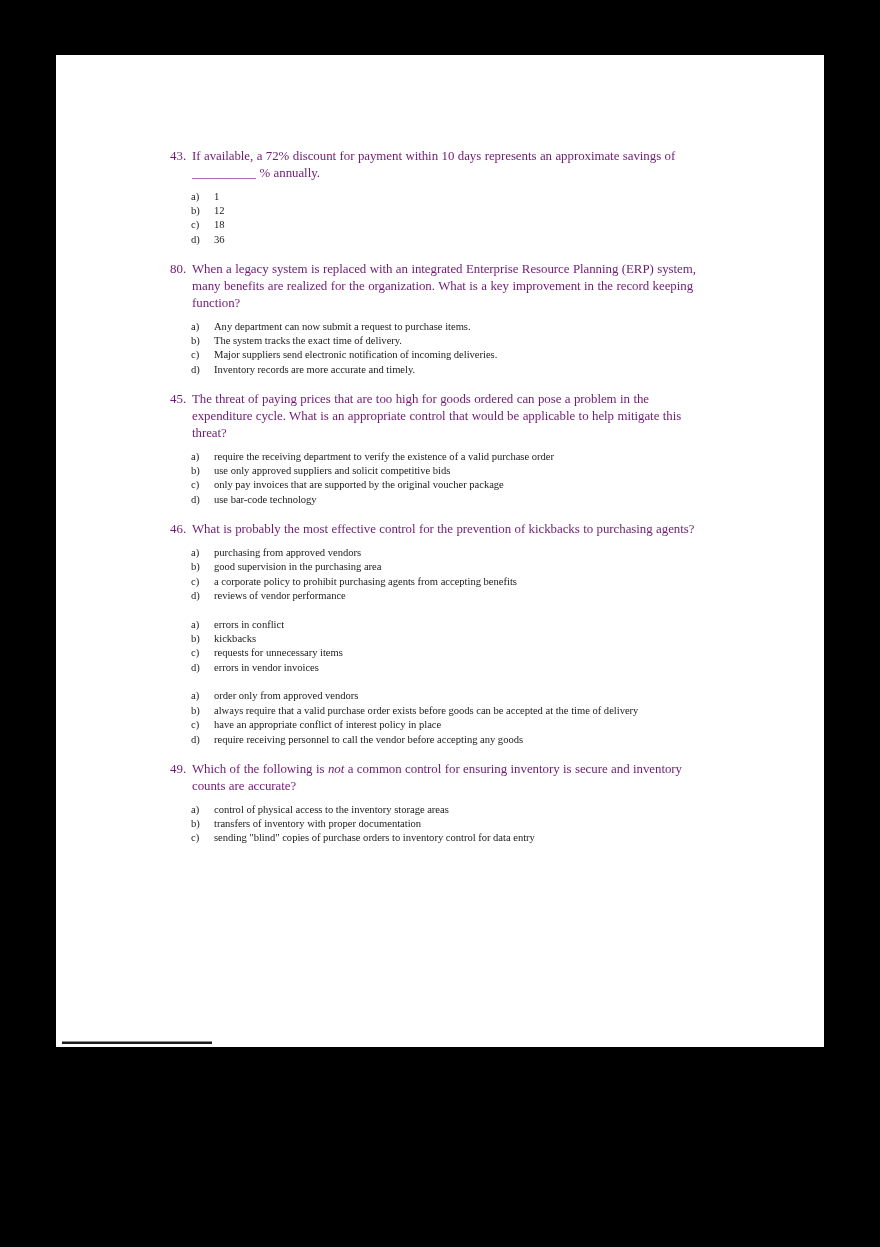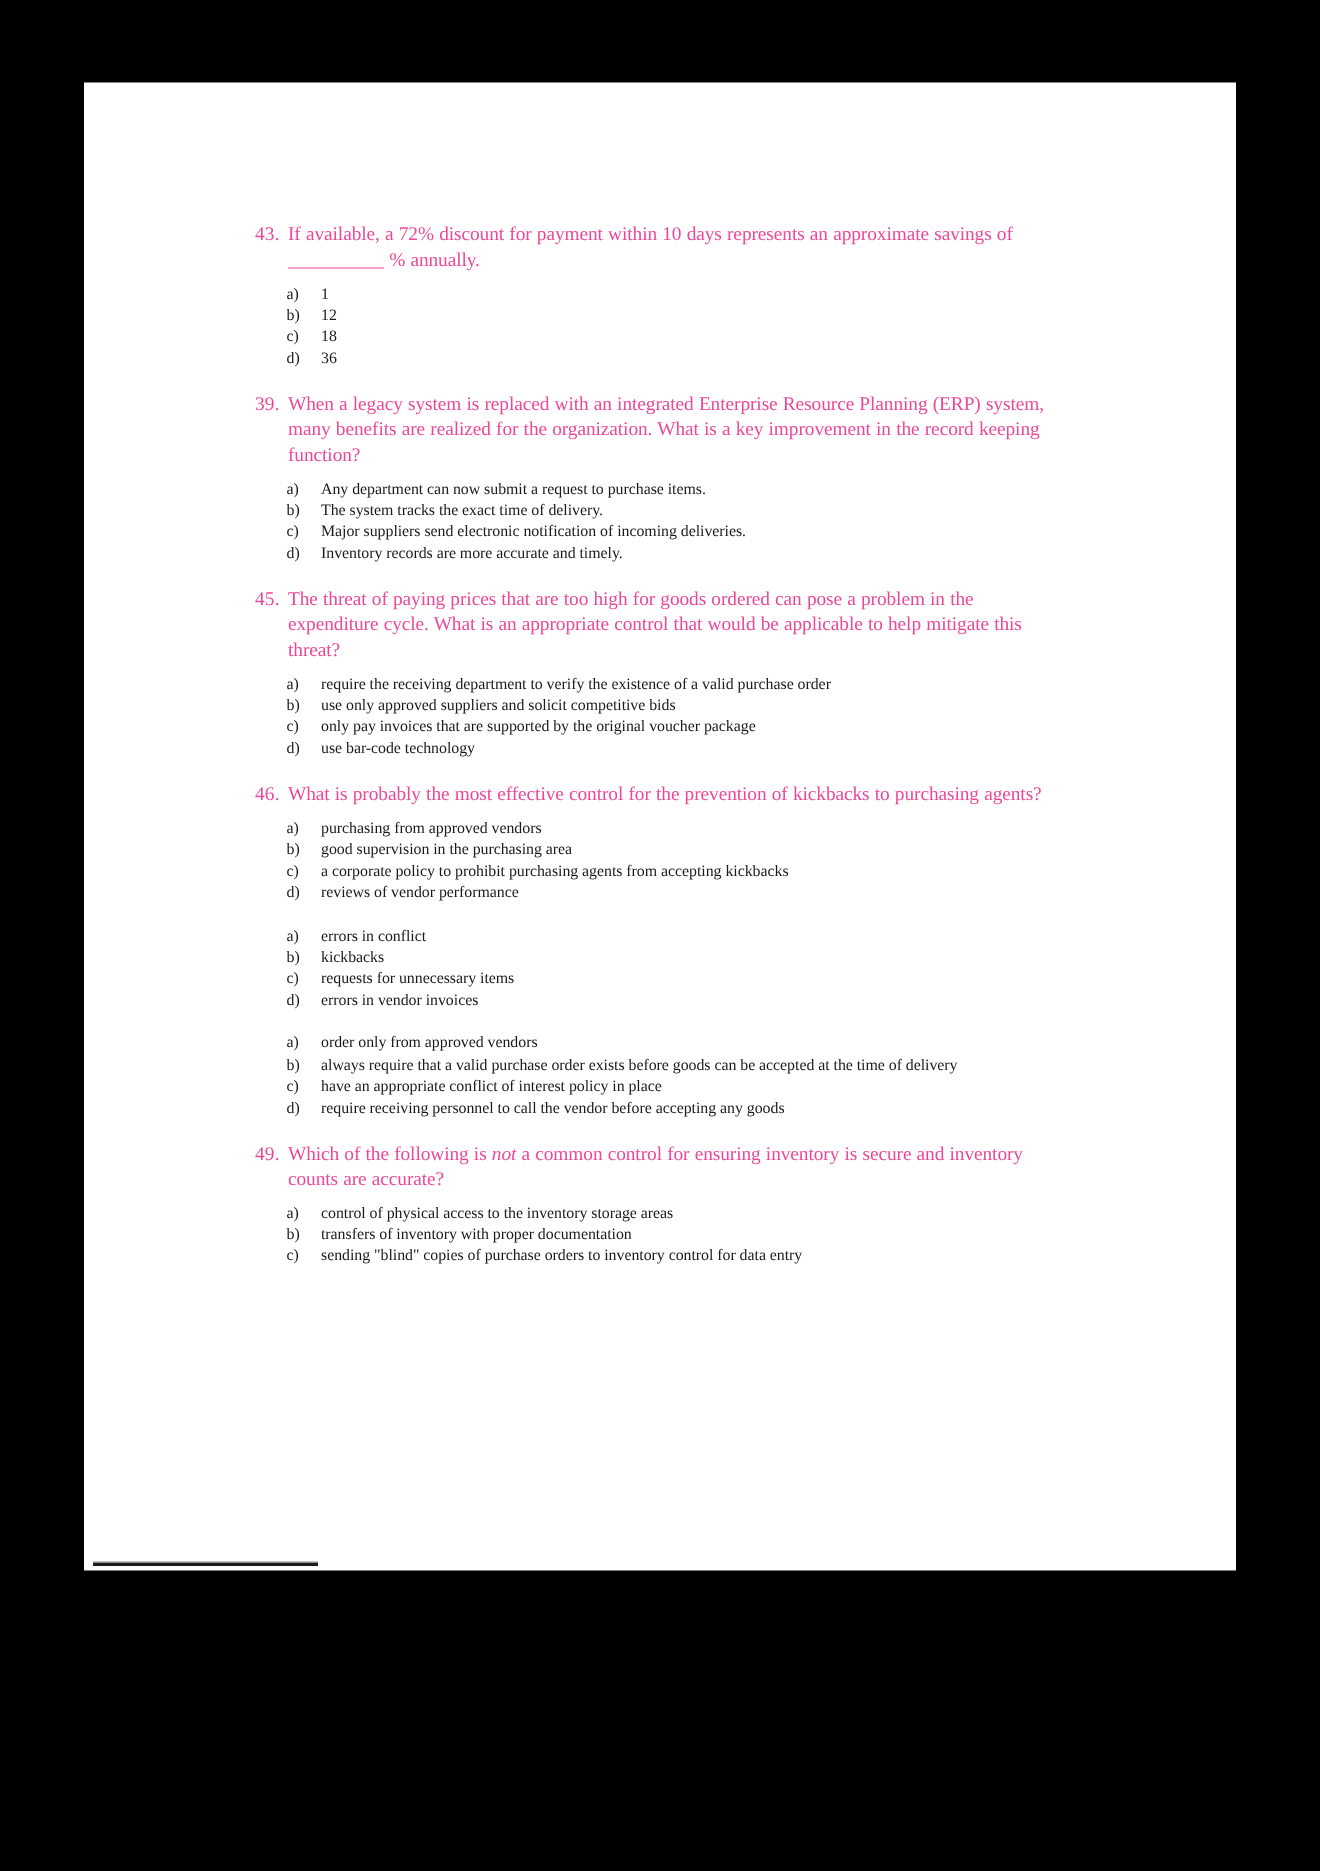--- a/index.html
+++ b/index.html
@@ -40,21 +40,21 @@
   }
   .question:last-of-type {
     margin-bottom: 18px;
   }
 
   .q-line {
     display: flex;
     align-items: flex-start;
     font-size: 12.9px;
     line-height: 16.8px;
-    color: #ec4899;
+    color: #701a75;
   }
   .q-num {
     flex: 0 0 auto;
     width: 22px;
     text-align: left;
     letter-spacing: 0.1px;
   }
   .q-text {
     flex: 1 1 auto;
     text-align: left;
@@ -129,21 +129,21 @@
         </div>
         <div class="option">
           <span class="opt-marker">d)</span>
           <span class="opt-text">36</span>
         </div>
       </div>
     </div>
 
     <div class="question">
       <div class="q-line">
-        <span class="q-num">39.</span>
+        <span class="q-num">80.</span>
         <span class="q-text">When a legacy system is replaced with an integrated Enterprise Resource Planning (ERP) system, many benefits are realized for the organization.  What is a key improvement in the record keeping function?</span>
       </div>
       <div class="options">
         <div class="option">
           <span class="opt-marker">a)</span>
           <span class="opt-text">Any department can now submit a request to purchase items.</span>
         </div>
         <div class="option">
           <span class="opt-marker">b)</span>
           <span class="opt-text">The system tracks the exact time of delivery.</span>
@@ -193,21 +193,21 @@
         <div class="option">
           <span class="opt-marker">a)</span>
           <span class="opt-text">purchasing from approved vendors</span>
         </div>
         <div class="option">
           <span class="opt-marker">b)</span>
           <span class="opt-text">good supervision in the purchasing area</span>
         </div>
         <div class="option">
           <span class="opt-marker">c)</span>
-          <span class="opt-text">a corporate policy to prohibit purchasing agents from accepting kickbacks</span>
+          <span class="opt-text">a corporate policy to prohibit purchasing agents from accepting benefits</span>
         </div>
         <div class="option">
           <span class="opt-marker">d)</span>
           <span class="opt-text">reviews of vendor performance</span>
         </div>
       </div>
     </div>
 
     <div class="question">
       <div class="options">

